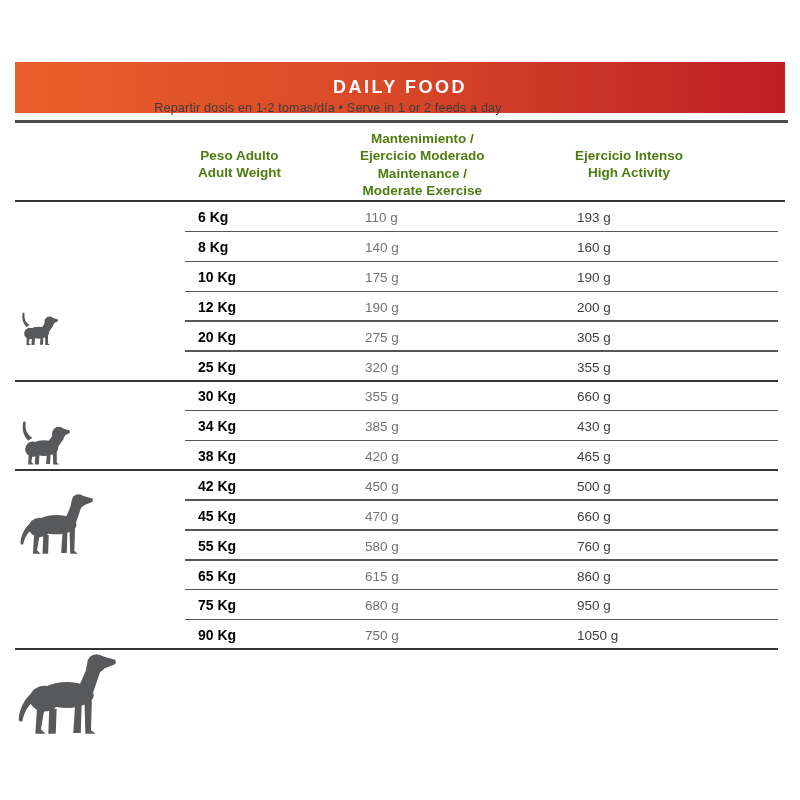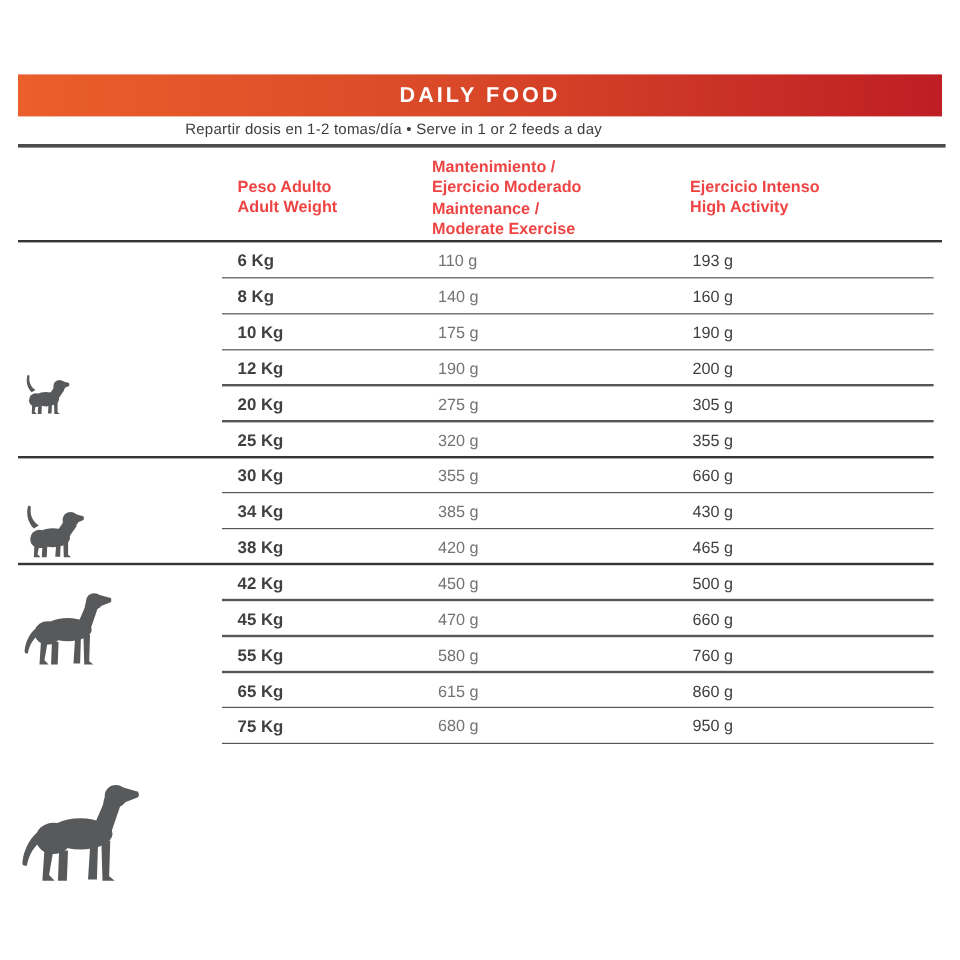--- a/index.html
+++ b/index.html
@@ -1,44 +1,44 @@
 <!DOCTYPE html>
 <html><head>
 <meta charset="utf-8">
 <style>
   html,body{margin:0;padding:0;background:#ffffff;}
   .page{
     position:relative;width:800px;height:800px;background:#ffffff;
     font-family:"Liberation Sans",sans-serif;color:#231f20;overflow:hidden;
   }
   .banner{
-    position:absolute;left:15px;top:62px;width:770px;height:35px;
+    position:absolute;left:15px;top:62px;width:770px;height:51px;
     background:linear-gradient(90deg,#EA5F2B 0%,#D94828 48%,#BE1E24 100%);
     display:flex;align-items:center;justify-content:center;
   }
   .banner-title{color:#ffffff;font-size:18px;font-weight:bold;letter-spacing:2.5px;}
   .subtitle{
     position:absolute;top:101px;left:0;width:656px;text-align:center;
     font-size:12.5px;color:#3d3d3f;letter-spacing:.2px;
   }
   .rule{position:absolute;background:#4b4b4e;}
   .top-rule{left:15px;top:120px;width:773px;height:2.5px;}
   .header-rule{left:15px;top:200px;width:770px;height:2px;background:#353537;}
-  .hcol{position:absolute;font-weight:bold;font-size:13.5px;line-height:17.3px;color:#ef4444;}
+  .hcol{position:absolute;font-weight:bold;font-size:13.5px;line-height:17.3px;color:#4d7c0f;text-align:center;}
   .hcol-weight{left:198px;top:147px;}
   .hcol-maint{left:360px;top:130px;}
   .hcol-high{left:575px;top:147px;}
   .rows{position:absolute;left:0;top:202.5px;width:800px;}
   .row{position:relative;height:29.85px;}
   .row::after{
     content:"";position:absolute;left:185px;right:22px;bottom:0;height:1.5px;background:#56565a;
   }
   .row.group-end::after{left:15px;height:2px;background:#353537;}
   .cell{position:absolute;top:50%;transform:translateY(-50%);white-space:nowrap;}
-  .c1{left:198px;font-weight:bold;font-size:14px;color:#404040;}
+  .c1{left:198px;font-weight:bold;font-size:14px;color:#000000;}
   .c2{left:365px;font-size:13.5px;color:#737373;}
   .c3{left:577px;font-size:13.5px;color:#3e3e40;}
   .dog{position:absolute;fill:#58595B;}
   .dog1{left:18px;top:310px;width:40px;height:37px;}
   .dog2{left:17px;top:419px;width:53px;height:47px;}
   .dog3{left:17px;top:492px;width:76px;height:64px;}
   .dog4{left:14px;top:651px;width:102px;height:86px;}
   .svg-defs{position:absolute;width:0;height:0;overflow:hidden;}
 </style>
 </head>
@@ -170,20 +170,25 @@
     <div class="row">
       <span class="cell c1">65 Kg</span>
       <span class="cell c2">615 g</span>
       <span class="cell c3">860 g</span>
     </div>
     <div class="row">
       <span class="cell c1">75 Kg</span>
       <span class="cell c2">680 g</span>
       <span class="cell c3">950 g</span>
     </div>
+    <div class="row group-end">
+      <span class="cell c1">90 Kg</span>
+      <span class="cell c2">750 g</span>
+      <span class="cell c3">1050 g</span>
+    </div>
 
   </div>
 
   <svg class="dog dog1" viewBox="0 0 104 92">
       <use href="#dog-beagle"></use>
     </svg>
   <svg class="dog dog2" viewBox="0 0 104 92">
       <use href="#dog-beagle"></use>
     </svg>
   <svg class="dog dog3" viewBox="0 0 110 92">

